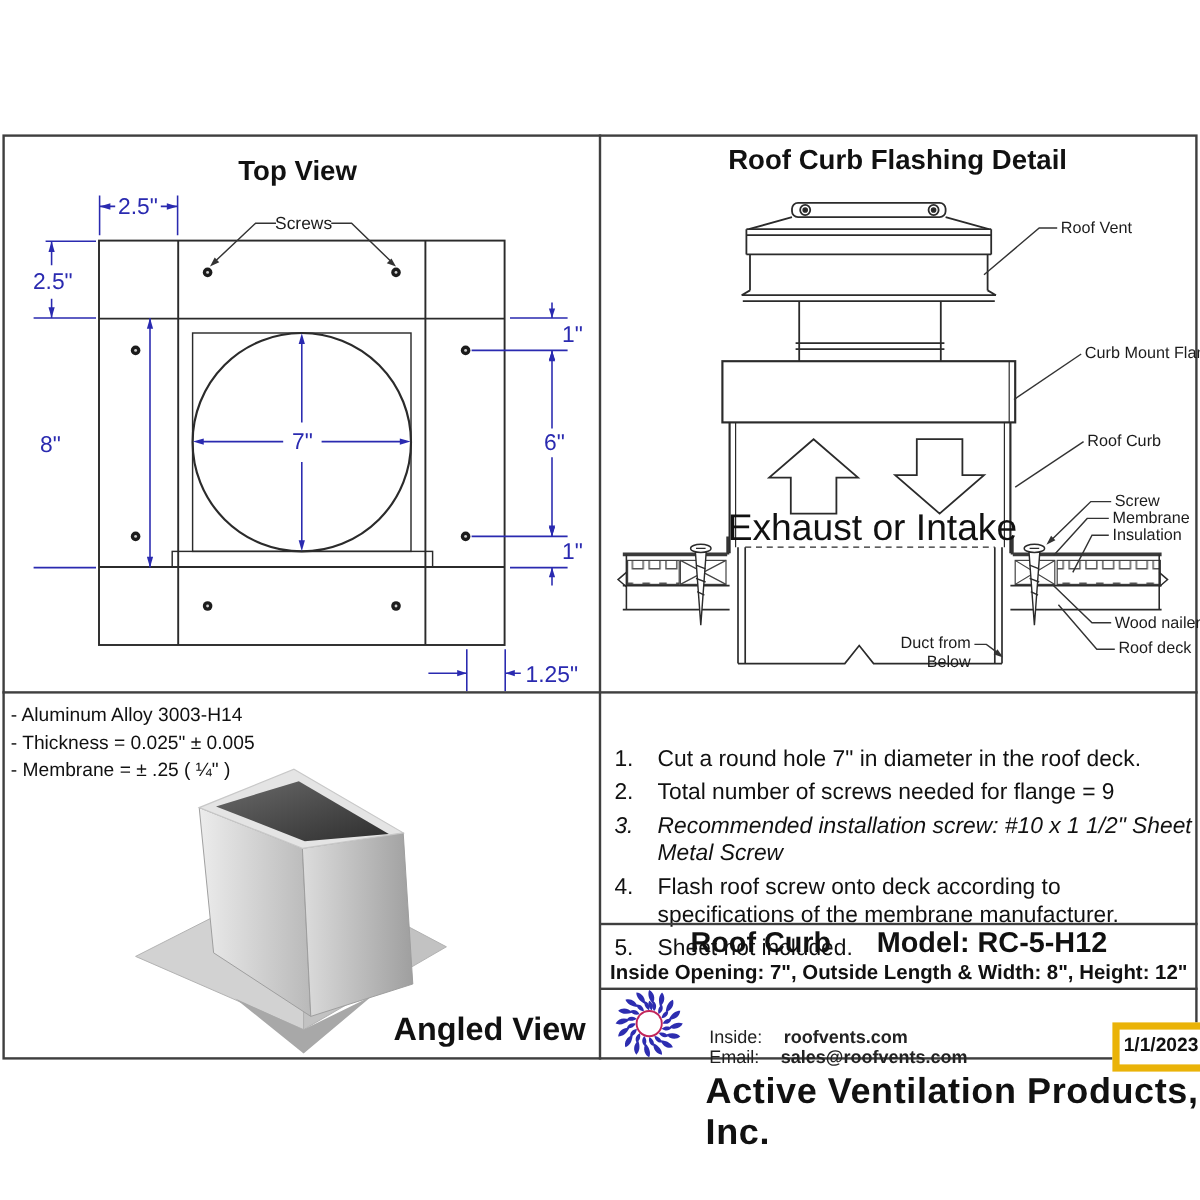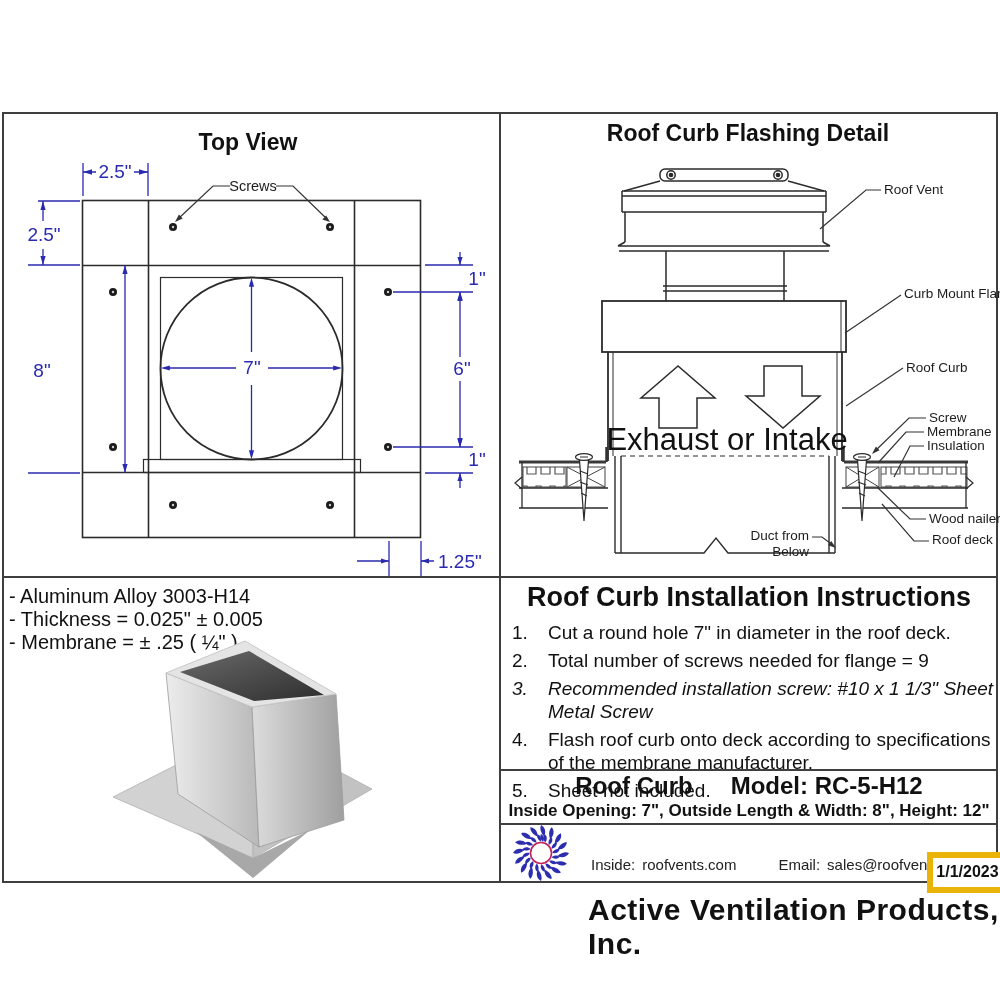--- a/index.html
+++ b/index.html
@@ -8,38 +8,38 @@
   .frame{position:absolute;left:2px;top:112px;width:992px;height:767px;border:2px solid #3f3f3f;background:#fff;}
   .vdiv{position:absolute;left:499px;top:112px;width:2px;height:771px;background:#3f3f3f;}
   .hdiv{position:absolute;left:2px;top:576px;width:996px;height:2px;background:#3f3f3f;}
   .hdiv2{position:absolute;left:500px;top:769px;width:498px;height:2px;background:#3f3f3f;}
   .hdiv3{position:absolute;left:500px;top:823px;width:498px;height:2px;background:#3f3f3f;}
   .abs{position:absolute;}
   svg text{font-family:"Liberation Sans","DejaVu Sans",sans-serif;}
   .dimtxt{fill:#2a2ab0;font-size:19px;}
   .lbltxt{fill:#1c1c1c;font-size:13.5px;}
   .dtitle{fill:#111;font-size:23px;font-weight:bold;}
-  .specs{position:absolute;left:9px;top:585px;font-size:20px;line-height:23px;color:#111;}
+  .specs{position:absolute;left:9px;top:585px;font-size:16px;line-height:23px;color:#111;}
   .angled-label{position:absolute;top:843px;left:300px;width:188px;text-align:right;
                 font-size:27px;font-weight:bold;color:#111;}
   .inst-title{position:absolute;left:500px;top:582px;width:498px;text-align:center;
               font-size:27px;font-weight:bold;}
   .inst-list{position:absolute;left:508px;top:621px;width:486px;font-size:19px;}
   .inst-row{display:flex;margin-bottom:5px;line-height:23px;}
   .inst-num{width:36px;flex:0 0 36px;padding-left:4px;}
   .inst-text{flex:1;}
   .italic{font-style:italic;}
   .model-line1{position:absolute;left:500px;top:772px;width:498px;text-align:center;
                font-size:24px;font-weight:bold;}
   .model-line1 .gap{display:inline-block;width:38px;}
   .model-line2{position:absolute;left:500px;top:801px;width:498px;text-align:center;
                font-size:17px;font-weight:bold;}
   .co-name{position:absolute;left:588px;top:862px;font-size:30px;font-weight:bold;letter-spacing:0.5px;margin-top:31px;}
   .co-contact{position:absolute;left:591px;top:856px;font-size:15px;color:#222;}
-  .co-contact .v{margin-left:7px;}
+  .co-contact .v{margin-left:18px;font-weight:bold;}
   .co-contact .sep{display:inline-block;width:42px;}
   .date-box{position:absolute;left:927px;top:852px;width:69px;height:29px;border:6px solid #eab308;
             background:#fff;text-align:center;font-size:16px;font-weight:bold;line-height:27px;}
 </style>
 </head>
 <body>
 
 <div class="page">
 
   <div class="frame"></div>
@@ -240,38 +240,38 @@
       <polygon points="196,832 253,858 310,830 253,878" fill="#a8a8a8"></polygon>
     </g>
     <g>
       <polygon points="166,673 252,707 259,847 178,794" fill="url(#gL)" stroke="#9c9c9c" stroke-width="0.8"></polygon>
       <polygon points="252,707 336,694 344,820 259,847" fill="url(#gR)" stroke="#9c9c9c" stroke-width="0.8"></polygon>
       <polygon points="245,641 336,694 252,707 166,673" fill="#e4e4e4" stroke="#c8c8c8" stroke-width="1"></polygon>
       <polygon points="249,651 324,695 254,701 180,672" fill="url(#gO)"></polygon>
     </g>
   </svg>
 
-
-  <div class="inst-title">Roof Curb Installation Instructions</div>
+  <div class="angled-label">Angled View</div>
+
   <div class="inst-list">
     <div class="inst-row">
       <div class="inst-num">1.</div>
       <div class="inst-text">Cut a round hole 7" in diameter in the roof deck.</div>
     </div>
     <div class="inst-row">
       <div class="inst-num">2.</div>
       <div class="inst-text">Total number of screws needed for flange = 9</div>
     </div>
     <div class="inst-row italic">
       <div class="inst-num">3.</div>
-      <div class="inst-text">Recommended installation screw: #10 x 1 1/3" Sheet Metal Screw</div>
+      <div class="inst-text">Recommended installation screw: #10 x 1 1/2" Sheet Metal Screw</div>
     </div>
     <div class="inst-row">
       <div class="inst-num">4.</div>
-      <div class="inst-text">Flash roof curb onto deck according to specifications of the membrane manufacturer.</div>
+      <div class="inst-text">Flash roof screw onto deck according to specifications of the membrane manufacturer.</div>
     </div>
     <div class="inst-row">
       <div class="inst-num">5.</div>
       <div class="inst-text">Sheet not included.</div>
     </div>
   </div>
 
   <div class="model-line1">
     <span>Roof Curb</span><span class="gap"></span><span>Model: RC-5-H12</span>
   </div>

